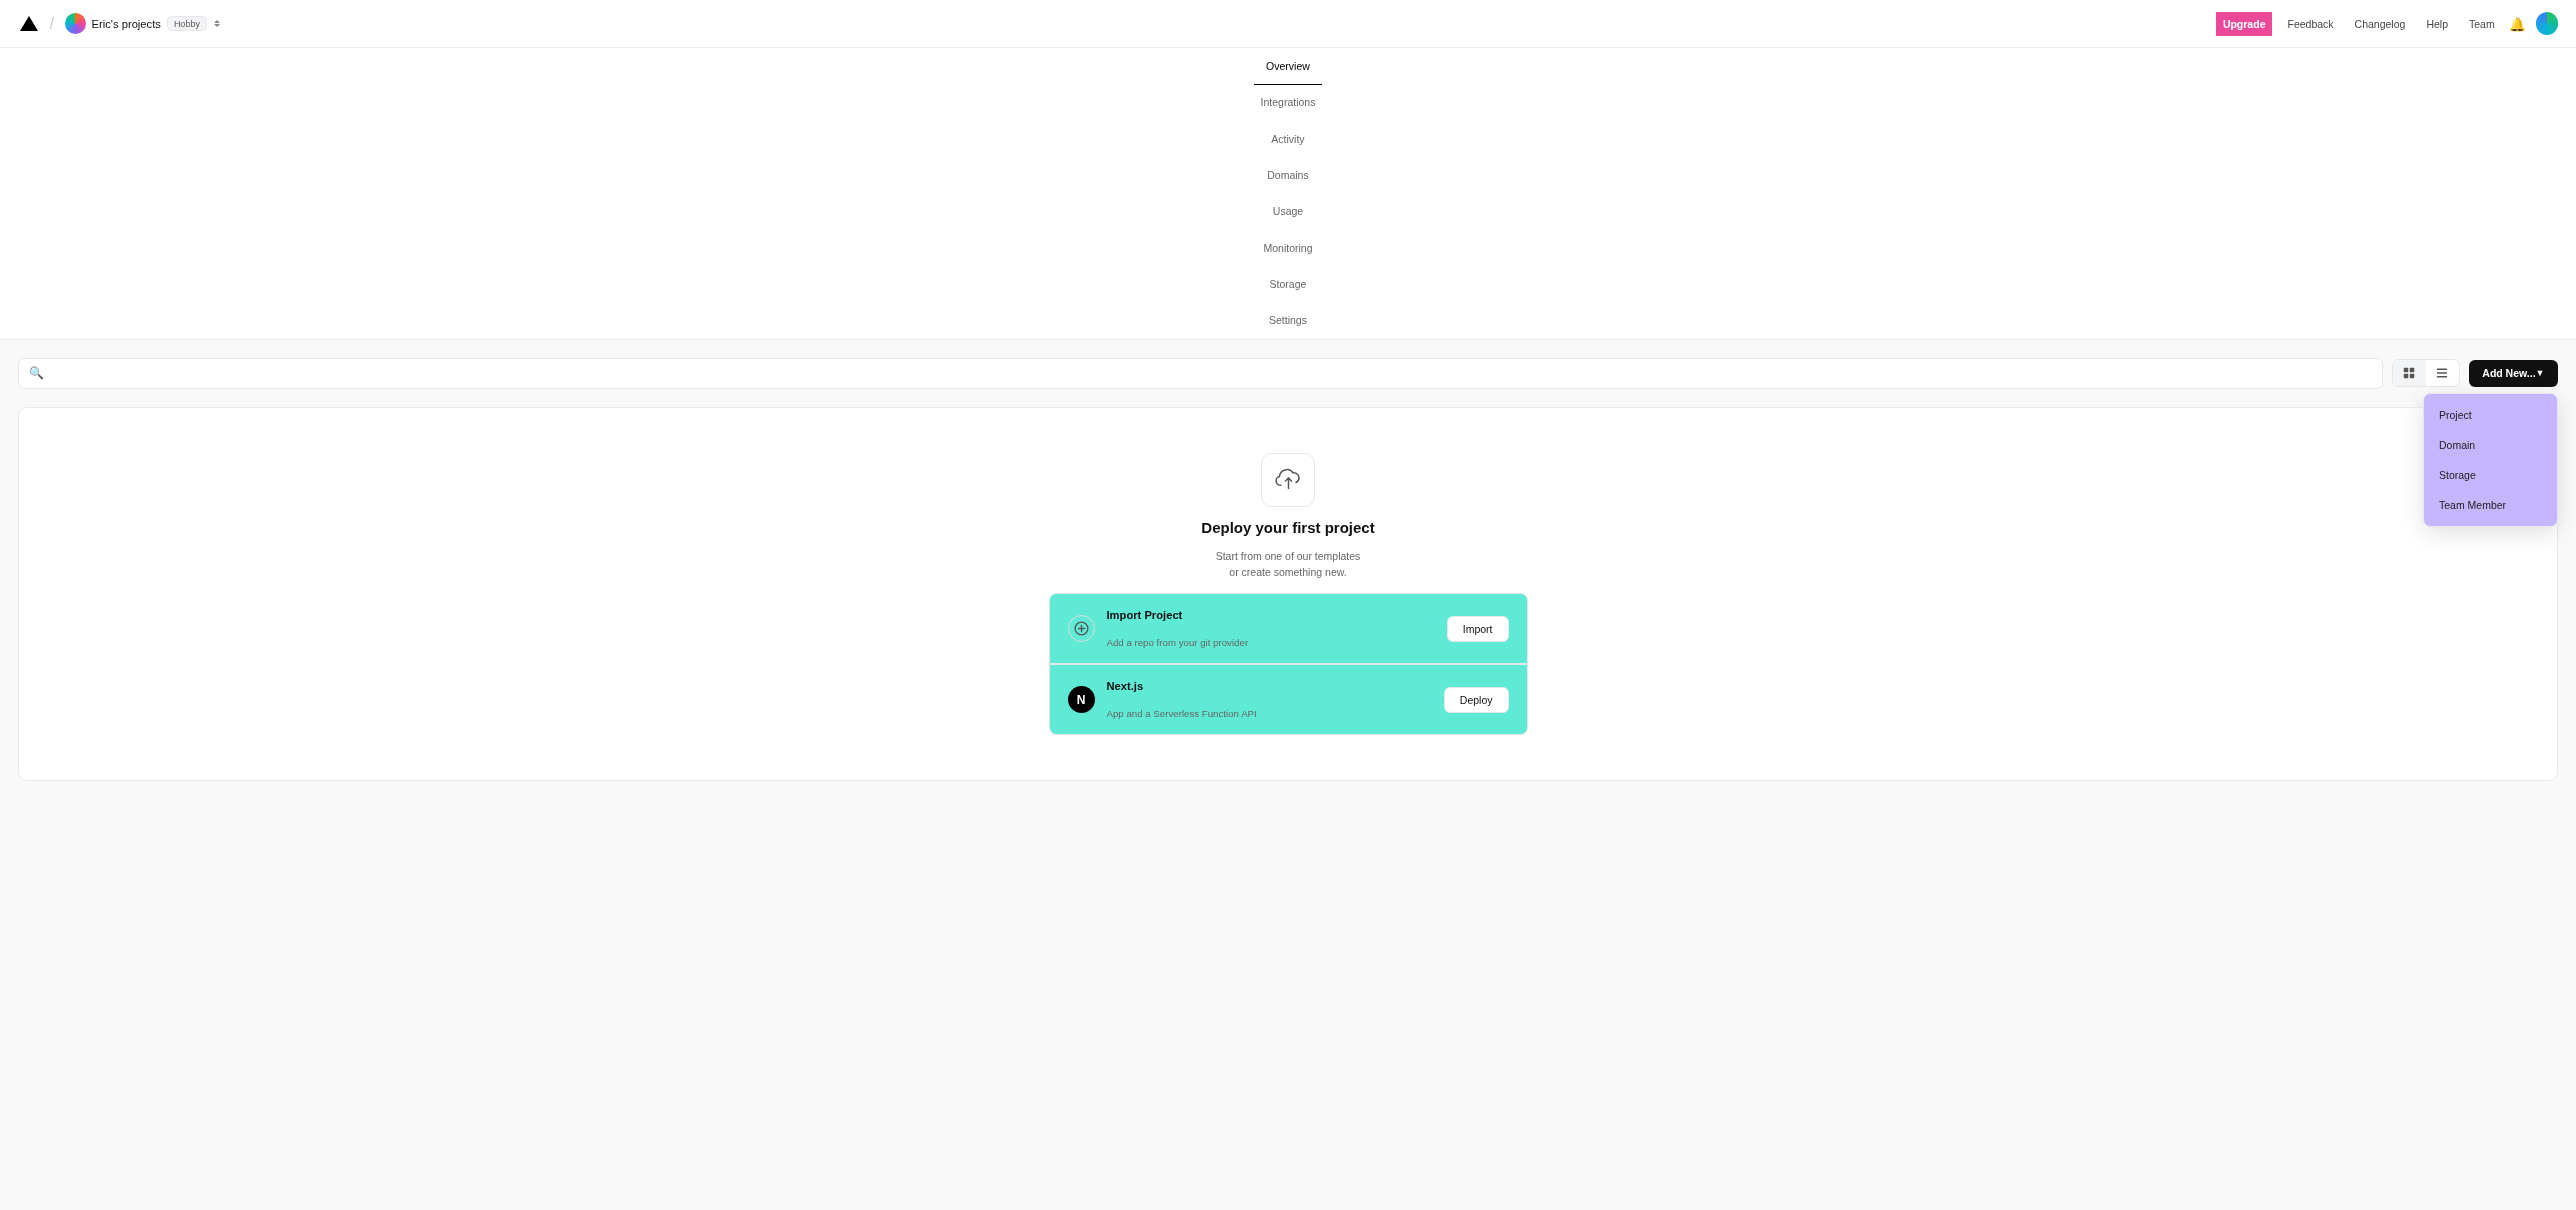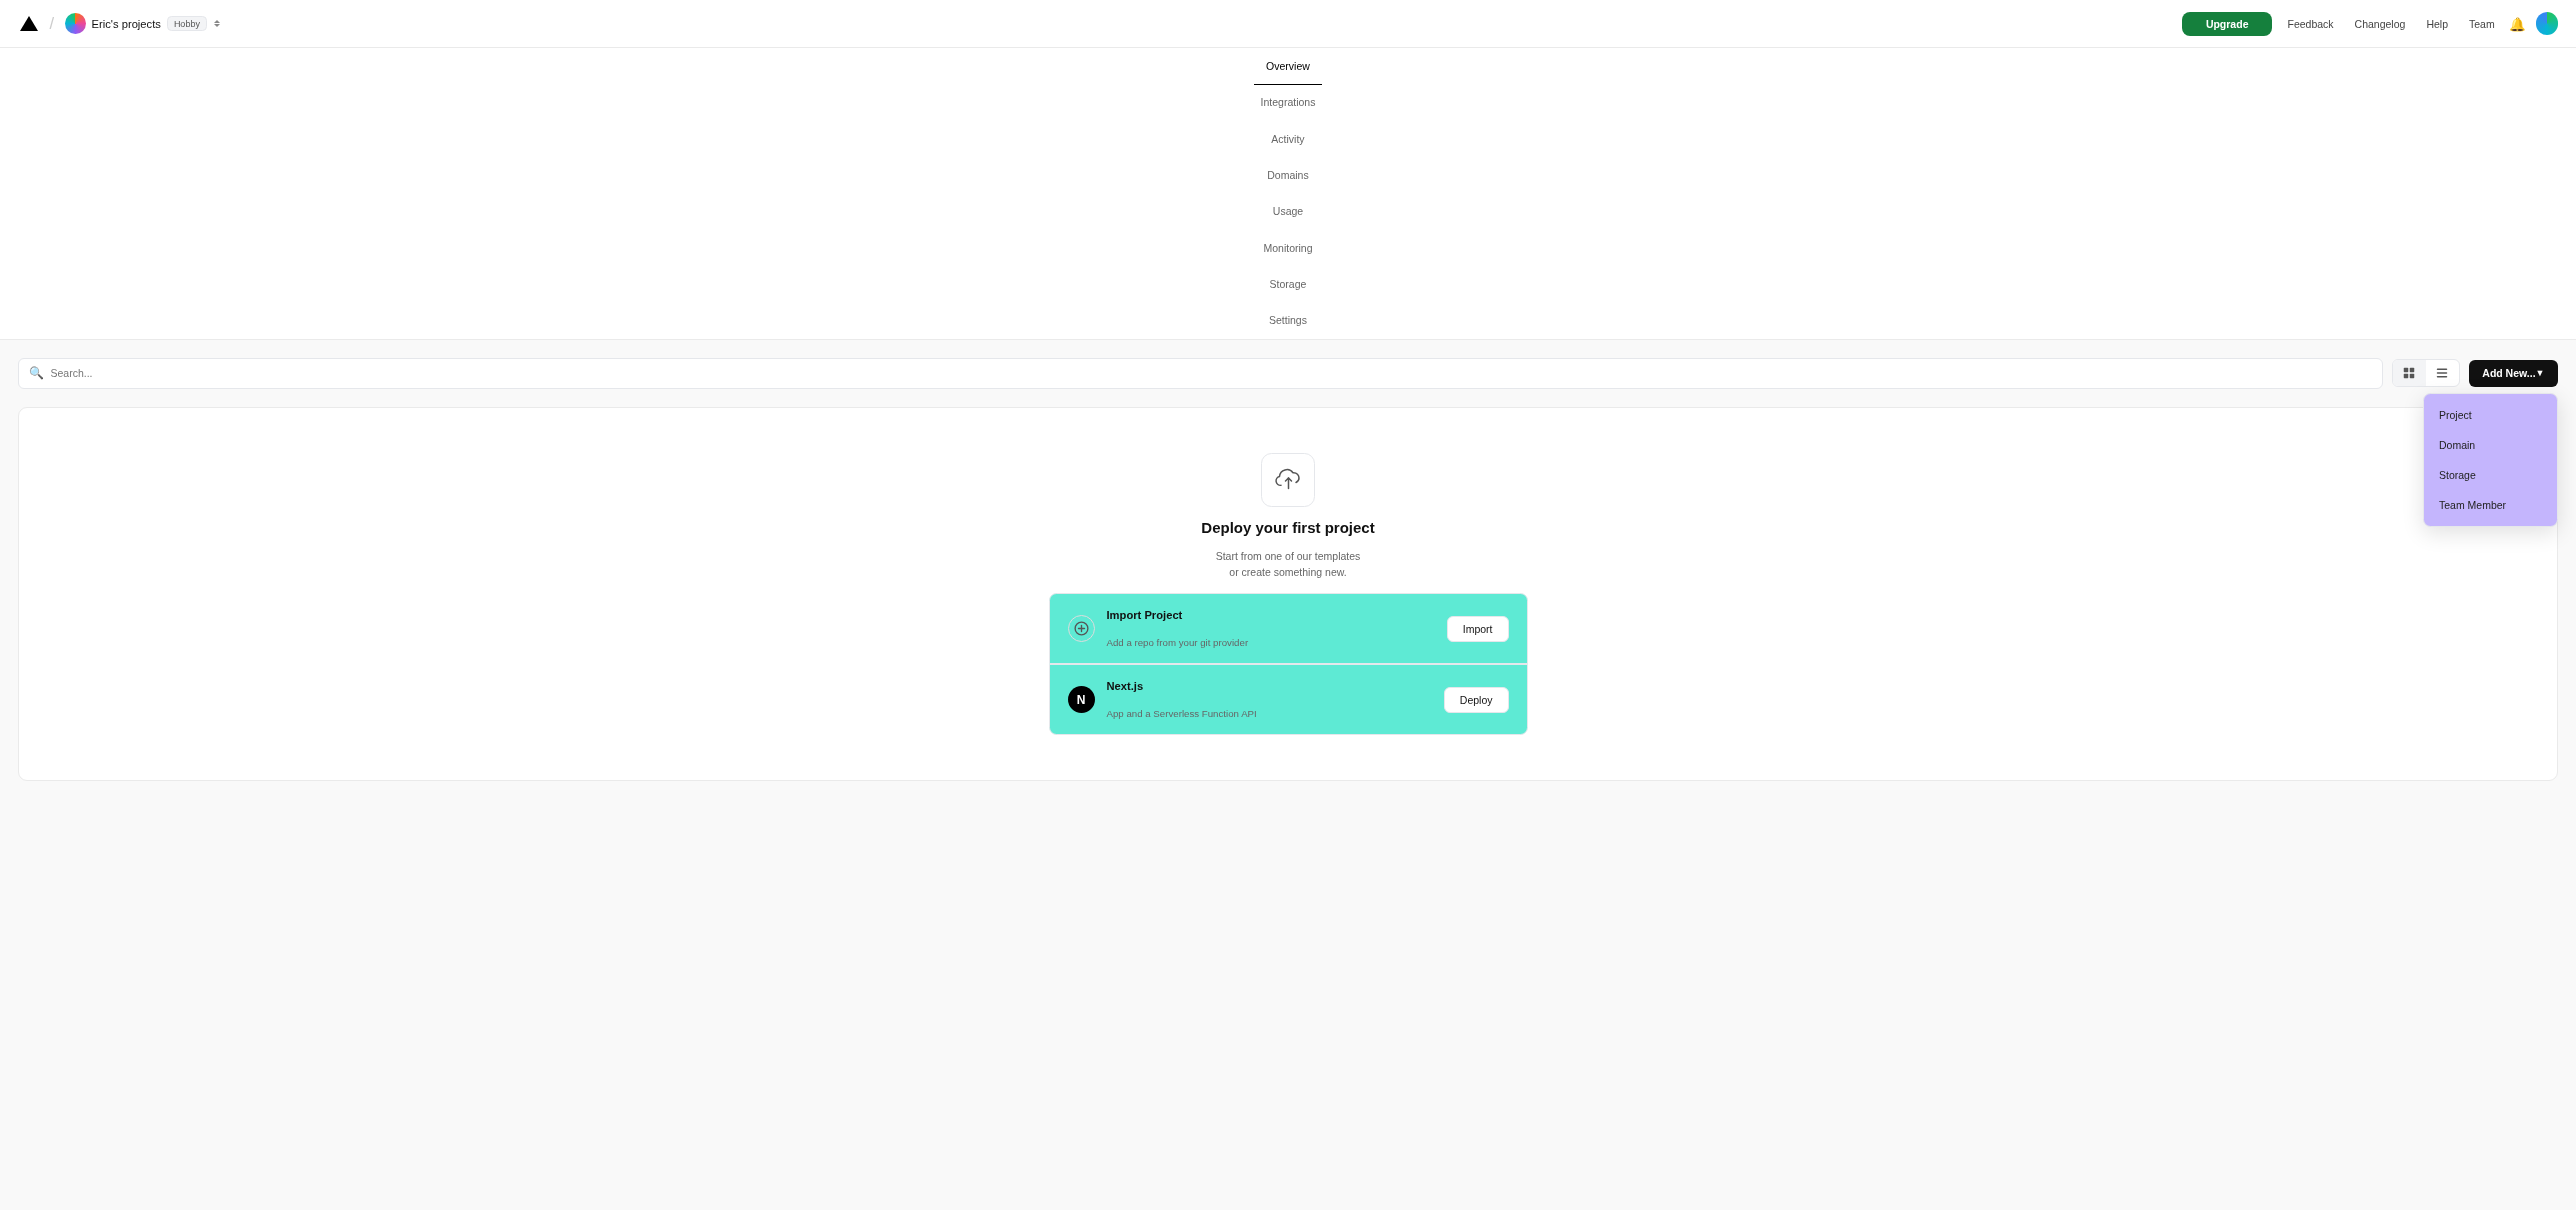--- a/index.html
+++ b/index.html
@@ -44,22 +44,22 @@
       display: block; width: 0; height: 0;
     }
     .sort-chevron .up {
       border-left: 3px solid transparent; border-right: 3px solid transparent; border-bottom: 3.7px solid #888;
     }
     .sort-chevron .down {
       border-left: 3px solid transparent; border-right: 3px solid transparent; border-top: 3.7px solid #888;
     }
     .nav-spacer { flex: 1; }
     .upgrade-btn {
-      background: #15803d; color: #fff; border: none; border-radius: 8px;
-      padding: 6px 24px; font-size: 10.5px; font-weight: 600; cursor: pointer;
+      background: #ec4899; color: #fff; border: none; border-radius: 0;
+      padding: 6px 7px; font-size: 10.5px; font-weight: 600; cursor: pointer;
     }
     .nav-link {
       font-size: 10.5px; color: #444; cursor: pointer; padding: 3px 6px;
       background: none; border: none; text-decoration: none;
     }
     .bell-icon { font-size: 13.5px; color: #555; cursor: pointer; }
     .user-avatar {
       width: 22.5px; height: 22.5px; border-radius: 50%;
       background: conic-gradient(from 0deg, #22c55e, #06b6d4, #3b82f6);
       cursor: pointer;
@@ -206,21 +206,20 @@
   <div class="tab">Monitoring</div>
   <div class="tab">Storage</div>
   <div class="tab">Settings</div>
 </div>
 
 <main class="main">
 
   <div class="actions-bar">
     <div class="search-wrap">
       <span class="search-icon">🔍</span>
-      <input class="search-input" type="text" placeholder="Search..." style="">
     </div>
     <div class="view-toggle">
       <button class="view-btn active">
         <svg width="12" height="12" viewBox="0 0 16 16" fill="currentColor">
           <rect x="1" y="1" width="6" height="6" rx="1"></rect>
           <rect x="9" y="1" width="6" height="6" rx="1"></rect>
           <rect x="1" y="9" width="6" height="6" rx="1"></rect>
           <rect x="9" y="9" width="6" height="6" rx="1"></rect>
         </svg>
       </button>

